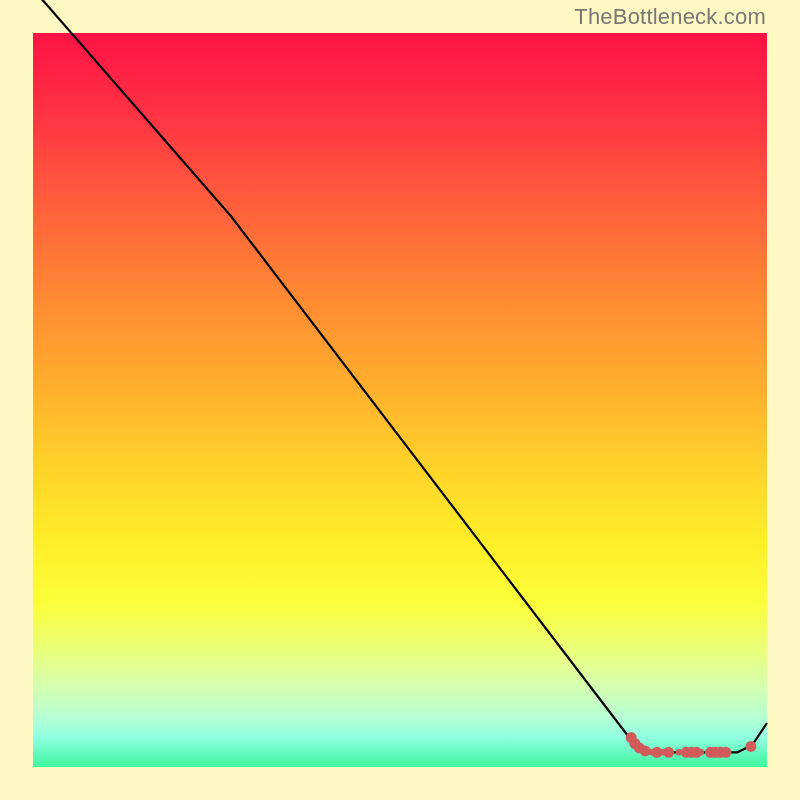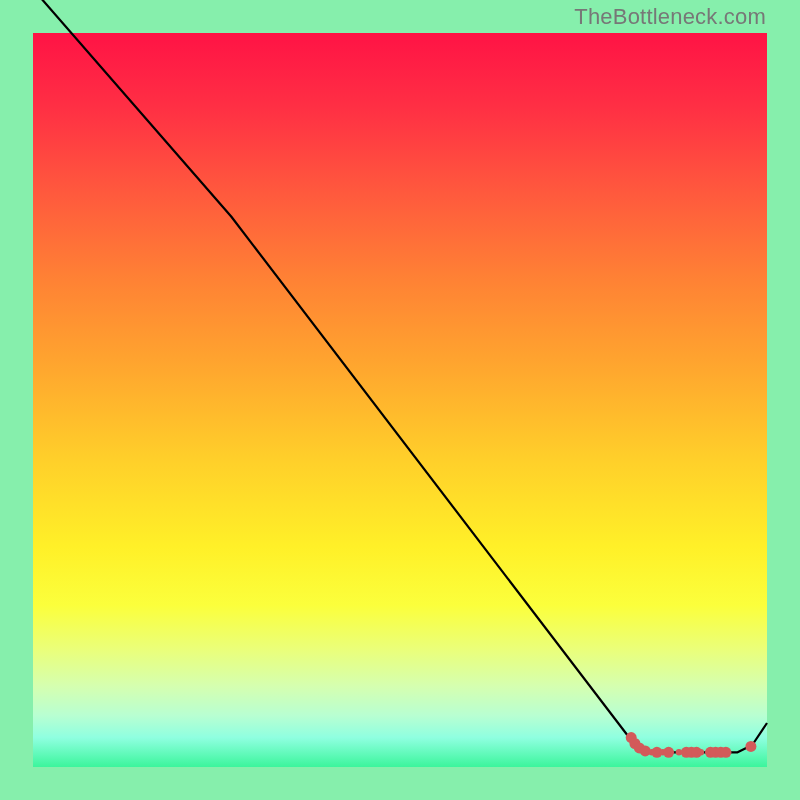--- a/index.html
+++ b/index.html
@@ -10,21 +10,21 @@
     background: #000;
     overflow: hidden;
     font-family: Arial, Helvetica, sans-serif;
   }
   .frame {
     position: absolute;
     left: 0;
     top: 0;
     width: 800px;
     height: 800px;
-    background: #86efac;
+    background: #fef9c3;
     text-align: center;
   }
   .plot {
     position: absolute;
     left: 33px;
     top: 33px;
     width: 734px;
     height: 734px;
     background: linear-gradient(to bottom,
       #ff1345 0%,

